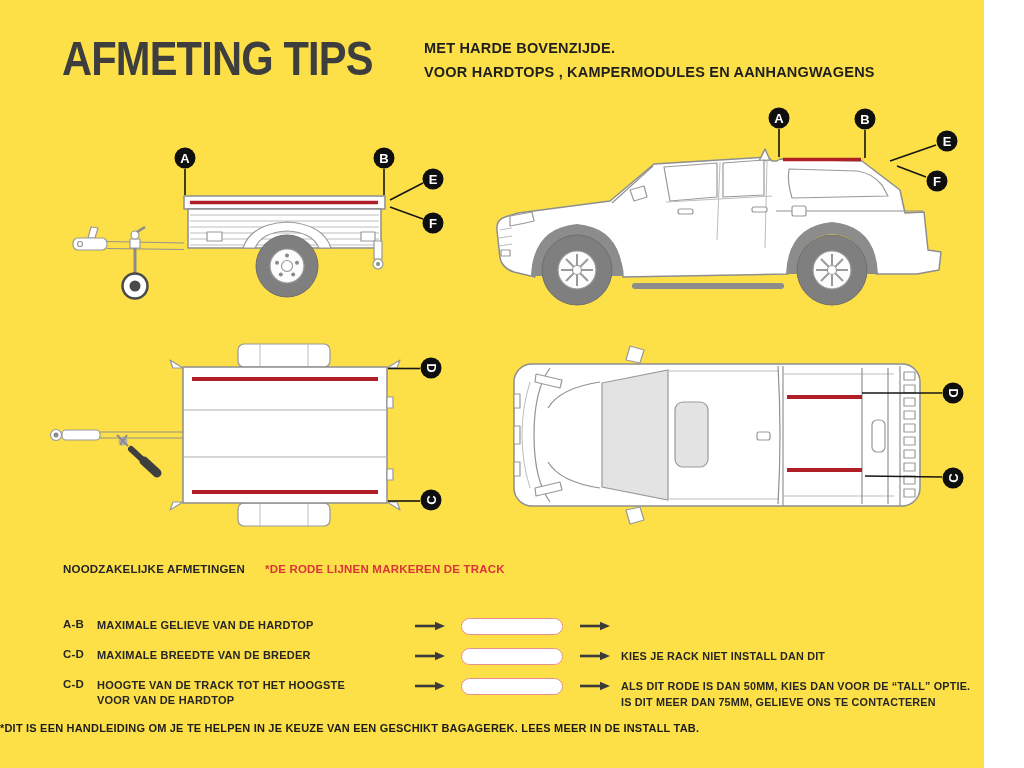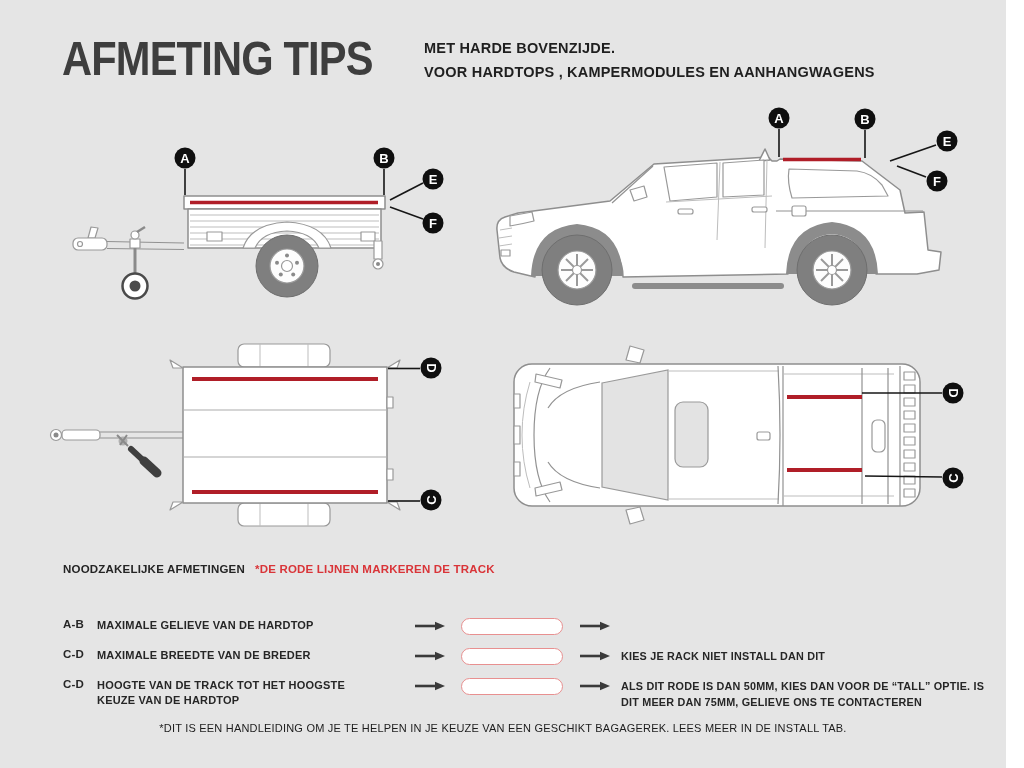--- a/index.html
+++ b/index.html
@@ -1,18 +1,18 @@
 <!DOCTYPE html>
 <html><head>
 <meta charset="utf-8">
 <title>AFMETING TIPS</title>
 <style>
   html,body { margin:0; padding:0; background:#ffffff; }
-  .page { position:relative; width:984px; height:768px; background:#e5e5e5;
-          font-family:"Liberation Sans", sans-serif; color:#242424; overflow:hidden;padding-left:22px; }
+  .page { position:relative; width:984px; height:768px; background:#fde047;
+          font-family:"Liberation Sans", sans-serif; color:#242424; overflow:hidden; }
   .abs { position:absolute; }
 
   .title { left:62px; top:30px; font-size:49px; font-weight:bold; color:#3e3e3e;
            letter-spacing:-1px; transform:scaleX(0.85); transform-origin:left top;
            white-space:nowrap; }
   .subtitle { left:424px; top:36px; font-size:14.5px; font-weight:bold; line-height:24px;
               letter-spacing:0.2px; color:#1f1f1f; }
 
   
   svg { display:block; }
@@ -24,37 +24,37 @@
   .tire { fill:#7f7f7f; stroke:#6e6e6e; stroke-width:1; }
   .rim  { fill:#fdfdfd; stroke:#9a9a9a; stroke-width:1.2; }
   .track{ stroke:#b01e28; stroke-width:3.5; fill:none; }
   .track-w{ stroke:#b01e28; stroke-width:4; fill:none; }
   .leader{ stroke:#161616; stroke-width:1.6; fill:none; }
   .marker circle { fill:#0f0f0f; }
   .marker text { font-family:"Liberation Sans",sans-serif; font-weight:bold; font-size:13px;
                  fill:#ffffff; text-anchor:middle; }
 
   
-  .meas-head { left:63px; top:563px; display:flex; gap:10px; font-size:11.5px;
+  .meas-head { left:63px; top:563px; display:flex; gap:20px; font-size:11.5px;
                font-weight:bold; letter-spacing:0.2px; white-space:nowrap; }
   .meas-note { color:#d93438; }
   .rows { left:63px; right:2px; top:618px; }
   .mrow { display:grid; grid-template-columns:34px 318px 46px 103px 57px 1fr;
           align-items:start; margin-bottom:13px; font-weight:bold; font-size:11px;
           letter-spacing:0.2px; color:#262626; }
   .mrow .key  { font-size:11.5px; }
   .mrow .desc { max-width:258px; line-height:15px; }
   .mrow .instr{ font-size:10.8px; line-height:16px; }
   .pill { width:100px; height:15px; border:1.5px solid #e89090; border-radius:10px;
           background:#fff; }
   .arrow-cell  { padding-top:3px; }
   .arrow-cell2 { padding-top:3px; padding-left:16px; }
 
-  .footer { left:0; right:0; top:722px; text-align:center; font-size:11px;
-            font-weight:normal; letter-spacing:0.2px; color:#1c1c1c; }
+  .footer { left:0; right:0; top:722px; text-align:left; font-size:11px;
+            font-weight:bold; letter-spacing:0.2px; color:#1c1c1c; }
 </style>
 </head>
 <body>
 
 <div class="page">
 
   <div class="abs title">AFMETING TIPS</div>
   <div class="abs subtitle">
     <div>MET HARDE BOVENZIJDE.</div>
     <div>VOOR HARDTOPS , KAMPERMODULES EN AANHANGWAGENS</div>
@@ -333,21 +333,21 @@
         <svg width="30" height="10" viewBox="0 0 30 10">
             <line x1="0" y1="5" x2="21" y2="5" stroke="#3a3a3a" stroke-width="2.6"></line>
             <path d="M20,0.8 L30,5 L20,9.2 Z" fill="#3a3a3a"></path>
           </svg>
       </span>
       <span class="instr">KIES JE RACK NIET INSTALL DAN DIT</span>
     </div>
 
     <div class="mrow">
       <span class="key">C-D</span>
-      <span class="desc">HOOGTE VAN DE TRACK TOT HET HOOGSTE KEUZE VAN DE HARDTOP</span>
+      <span class="desc">HOOGTE VAN DE TRACK TOT HET HOOGSTE VOOR VAN DE HARDTOP</span>
       <span class="arrow-cell">
         <svg width="30" height="10" viewBox="0 0 30 10">
             <line x1="0" y1="5" x2="21" y2="5" stroke="#3a3a3a" stroke-width="2.6"></line>
             <path d="M20,0.8 L30,5 L20,9.2 Z" fill="#3a3a3a"></path>
           </svg>
       </span>
       <span class="pill"></span>
       <span class="arrow-cell2">
         <svg width="30" height="10" viewBox="0 0 30 10">
             <line x1="0" y1="5" x2="21" y2="5" stroke="#3a3a3a" stroke-width="2.6"></line>

